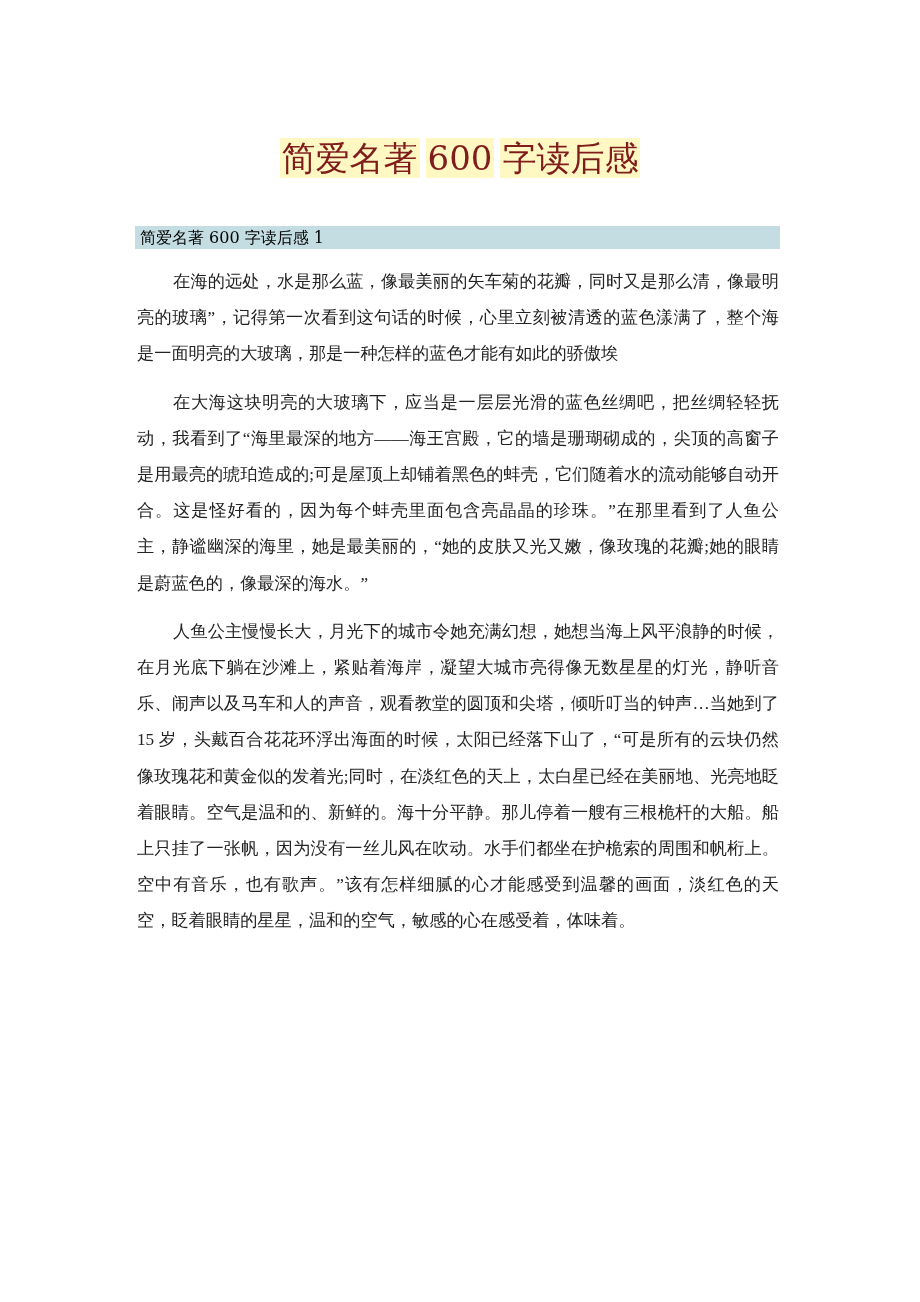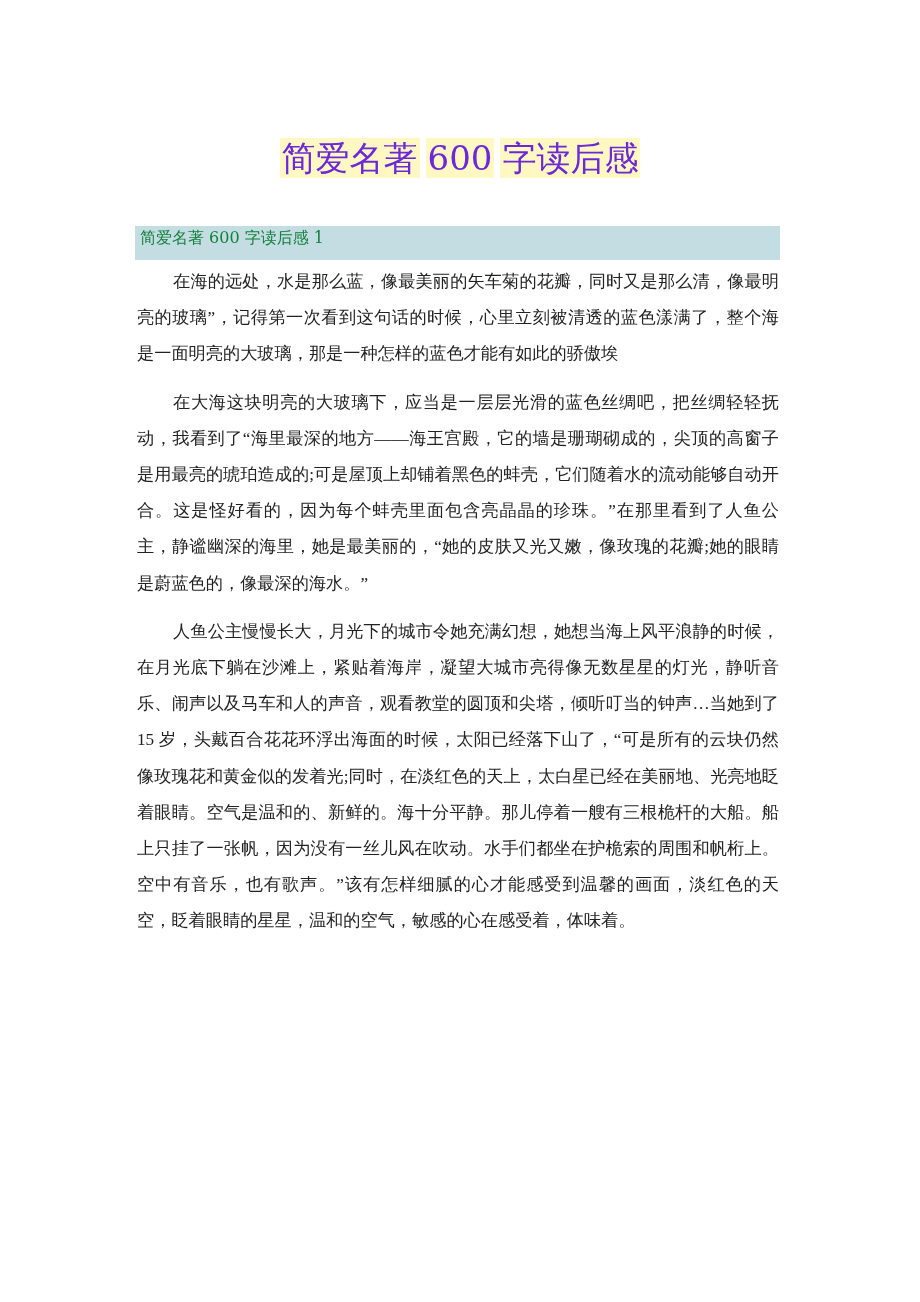--- a/index.html
+++ b/index.html
@@ -3,31 +3,31 @@
   <meta charset="utf-8">
   <style>
     html, body { margin: 0; padding: 0; background: #ffffff; }
     body { width: 920px; height: 1302px; position: relative; overflow: hidden; }
     .page {
       position: absolute; left: 0; top: 0; width: 920px; height: 1302px; background: #ffffff;
     }
     .title-wrap {
       position: absolute; left: 0; top: 134px; width: 920px; text-align: center;
       font-family: "DejaVu Serif", "Liberation Serif", serif;
-      font-size: 34px; line-height: 48px; color: #6d28d9;
+      font-size: 34px; line-height: 48px; color: #7f1d1d;
     }
     .title-wrap span.hl {
       background: #fff8c2; padding: 0 2px;
     }
     .title-wrap span.gap { display: inline-block; width: 6px; }
     .section-bar {
-      position: absolute; left: 135px; top: 226px; width: 645px; height: 34px;
+      position: absolute; left: 135px; top: 226px; width: 645px; height: 23px;
       background: #c3dde2;
       font-family: "DejaVu Serif", "Liberation Serif", serif;
-      font-size: 16px; line-height: 23px; color: #15803d; padding-left: 5px; box-sizing: border-box;
+      font-size: 16px; line-height: 23px; color: #000000; padding-left: 5px; box-sizing: border-box;
     }
     .body-text {
       position: absolute; left: 137px; top: 264px; width: 642px;
       font-family: Liberation Serif, serif;
       font-size: 17.2px; line-height: 36.2px; color: #222222;
       text-align: justify;
     }
     .body-text p { margin: 0; text-indent: 2.1em; }
     .body-text p + p { margin-top: 12px; }
   </style>

